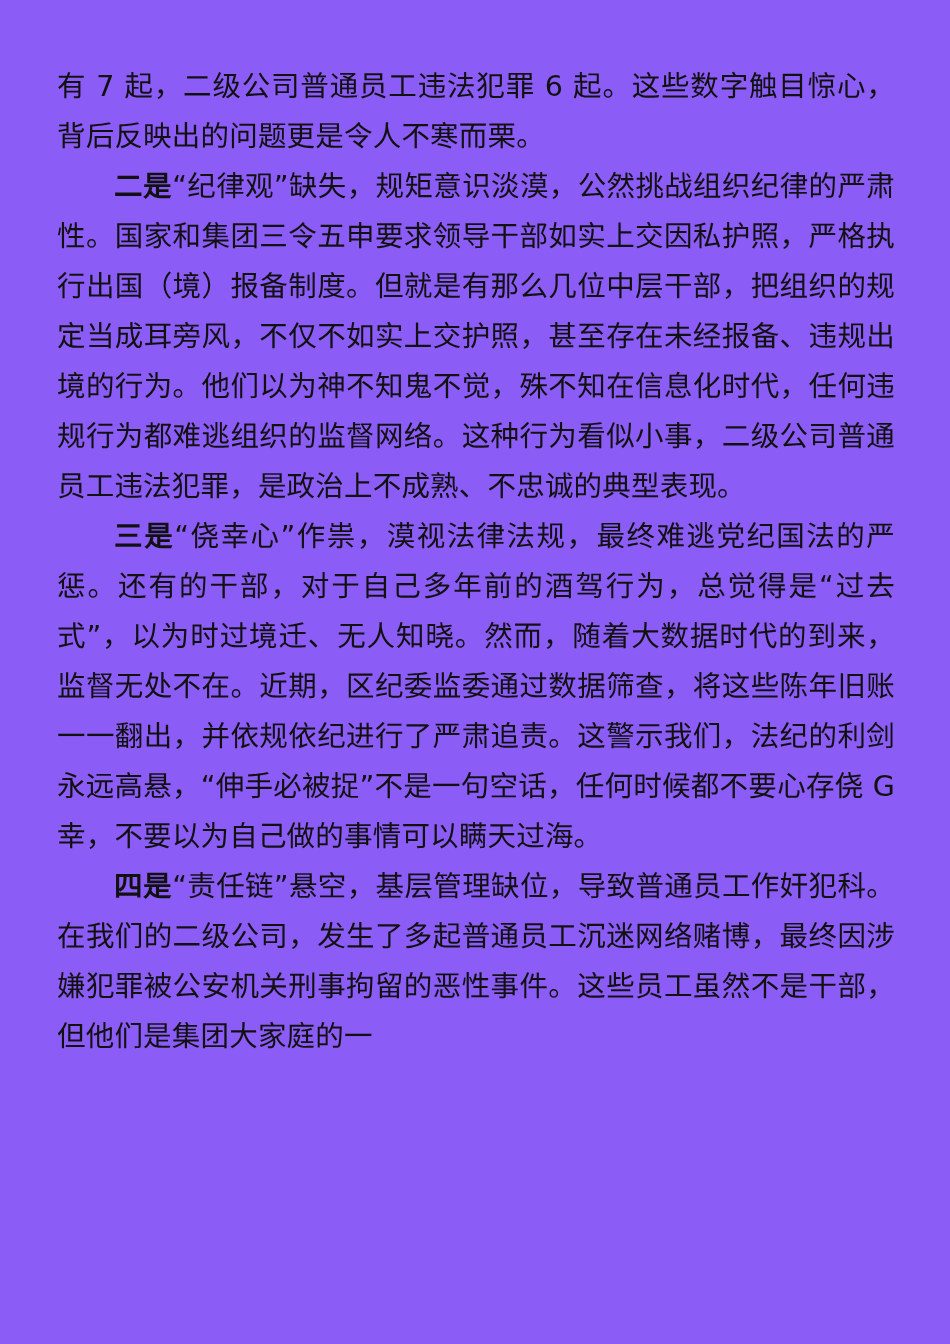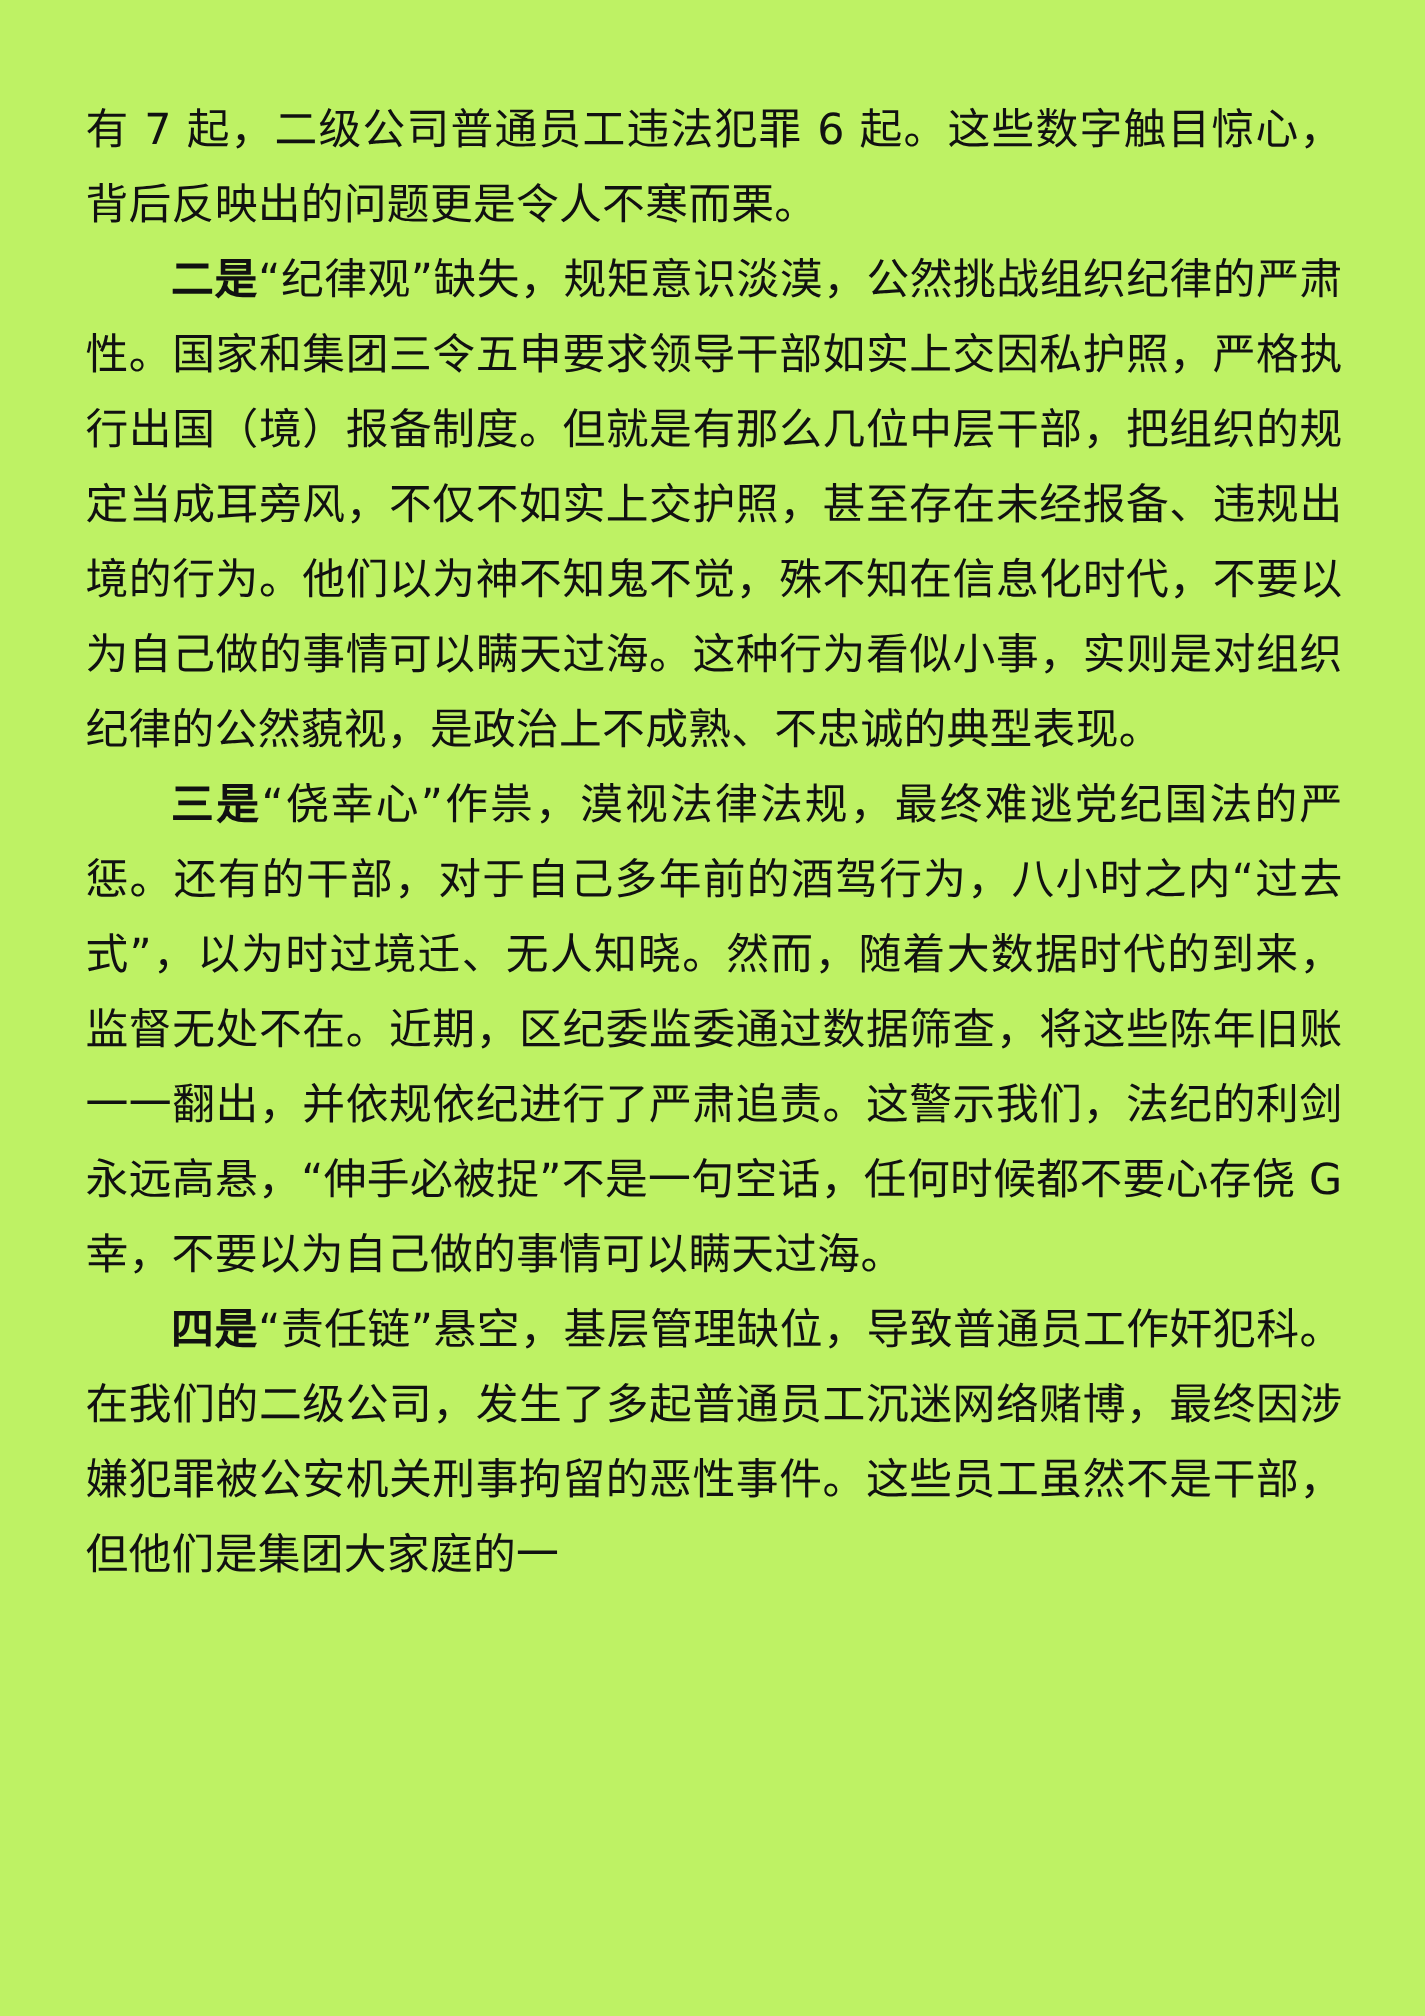--- a/index.html
+++ b/index.html
@@ -9,21 +9,21 @@
     background: #ffffff;
   }
   body {
     font-family: "DejaVu Sans", "Liberation Sans", sans-serif;
     color: #000000;
   }
   .page {
     position: relative;
     width: 950px;
     height: 1344px;
-    background: #bef264;
+    background: #8b5cf6;
     overflow: hidden;
     box-sizing: border-box;
   }
   .doc-body {
     position: absolute;
     left: 57px;
     top: 62px;
     width: 838px;
   }
   .para {
@@ -52,25 +52,25 @@
 
 <div class="page">
   <div class="doc-body">
 
     <p class="para">
       <span>有 7 起，二级公司普通员工违法犯罪 6 起。这些数字触目惊心，背后反映出的问题更是令人不寒而栗。</span>
     </p>
 
 
     <p class="para indent">
-      <span class="lead">二是</span><span>“纪律观”缺失，规矩意识淡漠，公然挑战组织纪律的严肃性。国家和集团三令五申要求领导干部如实上交因私护照，严格执行出国（境）报备制度。但就是有那么几位中层干部，把组织的规定当成耳旁风，不仅不如实上交护照，甚至存在未经报备、违规出境的行为。他们以为神不知鬼不觉，殊不知在信息化时代，不要以为自己做的事情可以瞒天过海。这种行为看似小事，实则是对组织纪律的公然藐视，是政治上不成熟、不忠诚的典型表现。</span>
+      <span class="lead">二是</span><span>“纪律观”缺失，规矩意识淡漠，公然挑战组织纪律的严肃性。国家和集团三令五申要求领导干部如实上交因私护照，严格执行出国（境）报备制度。但就是有那么几位中层干部，把组织的规定当成耳旁风，不仅不如实上交护照，甚至存在未经报备、违规出境的行为。他们以为神不知鬼不觉，殊不知在信息化时代，任何违规行为都难逃组织的监督网络。这种行为看似小事，二级公司普通员工违法犯罪，是政治上不成熟、不忠诚的典型表现。</span>
     </p>
 
     <p class="para indent">
-      <span class="lead">三是</span><span>“侥幸心”作祟，漠视法律法规，最终难逃党纪国法的严惩。还有的干部，对于自己多年前的酒驾行为，八小时之内“过去式”，以为时过境迁、无人知晓。然而，随着大数据时代的到来，监督无处不在。近期，区纪委监委通过数据筛查，将这些陈年旧账一一翻出，并依规依纪进行了严肃追责。这警示我们，法纪的利剑永远高悬，“伸手必被捉”不是一句空话，任何时候都不要心存侥 G 幸，不要以为自己做的事情可以瞒天过海。</span>
+      <span class="lead">三是</span><span>“侥幸心”作祟，漠视法律法规，最终难逃党纪国法的严惩。还有的干部，对于自己多年前的酒驾行为，总觉得是“过去式”，以为时过境迁、无人知晓。然而，随着大数据时代的到来，监督无处不在。近期，区纪委监委通过数据筛查，将这些陈年旧账一一翻出，并依规依纪进行了严肃追责。这警示我们，法纪的利剑永远高悬，“伸手必被捉”不是一句空话，任何时候都不要心存侥 G 幸，不要以为自己做的事情可以瞒天过海。</span>
     </p>
 
     <p class="para indent">
       <span class="lead">四是</span><span>“责任链”悬空，基层管理缺位，导致普通员工作奸犯科。在我们的二级公司，发生了多起普通员工沉迷网络赌博，最终因涉嫌犯罪被公安机关刑事拘留的恶性事件。这些员工虽然不是干部，但他们是集团大家庭的一</span>
     </p>
 
   </div>
 </div>
 
 </body></html>

